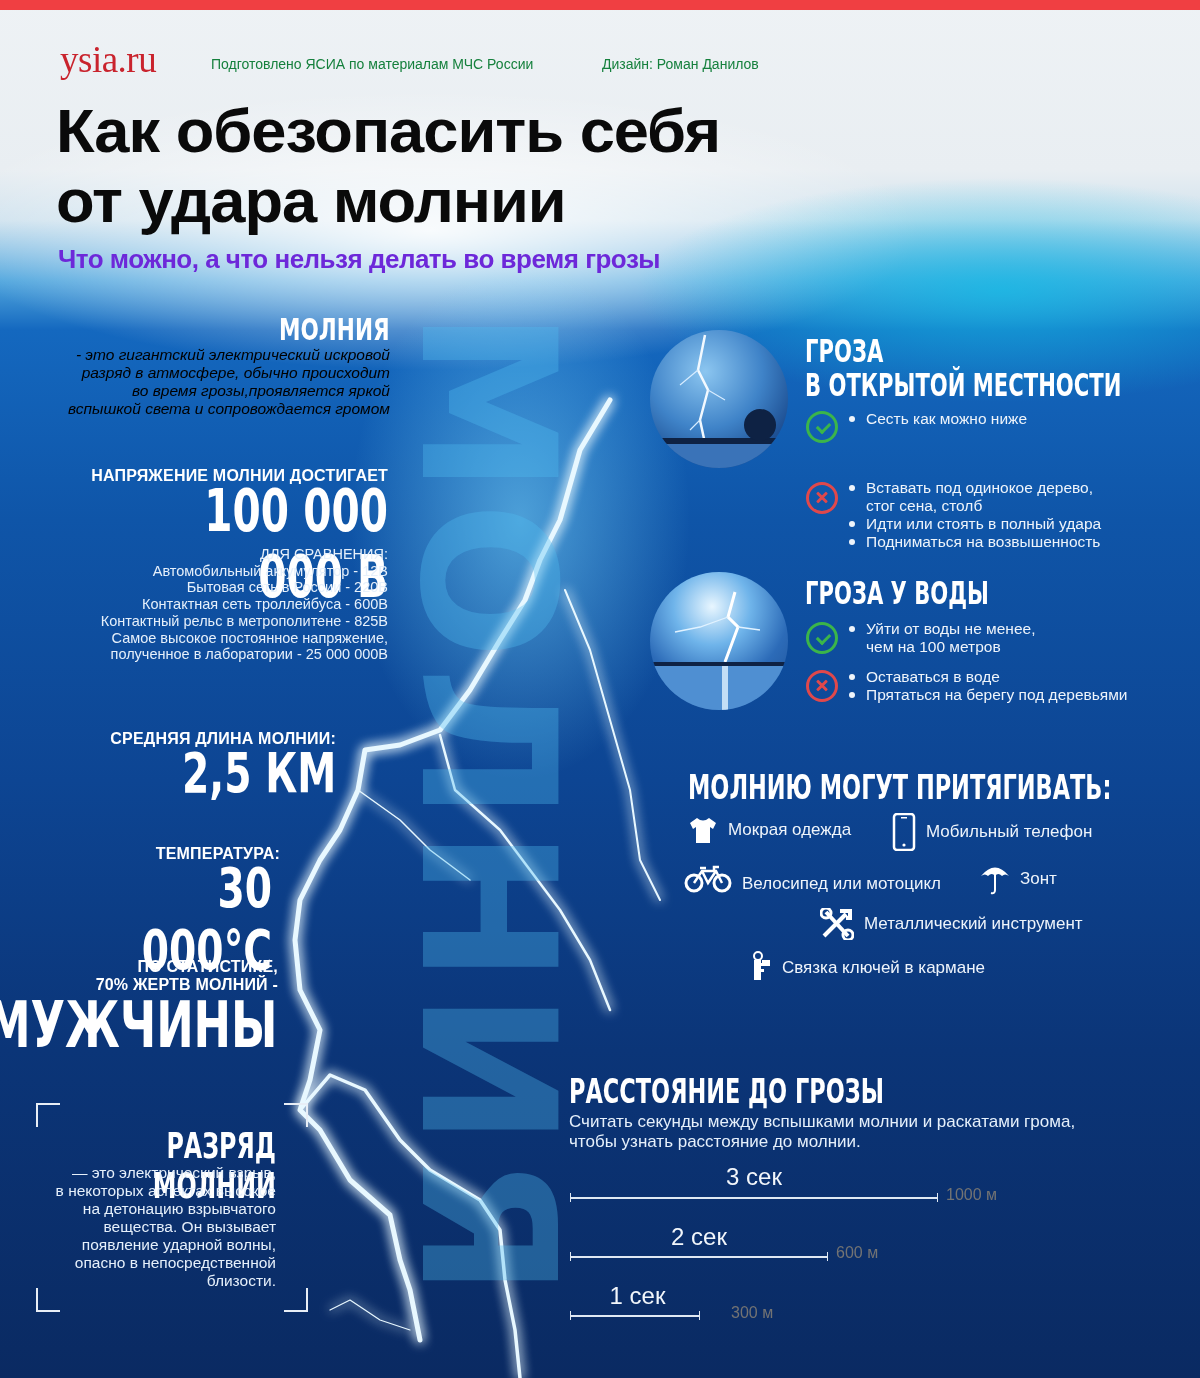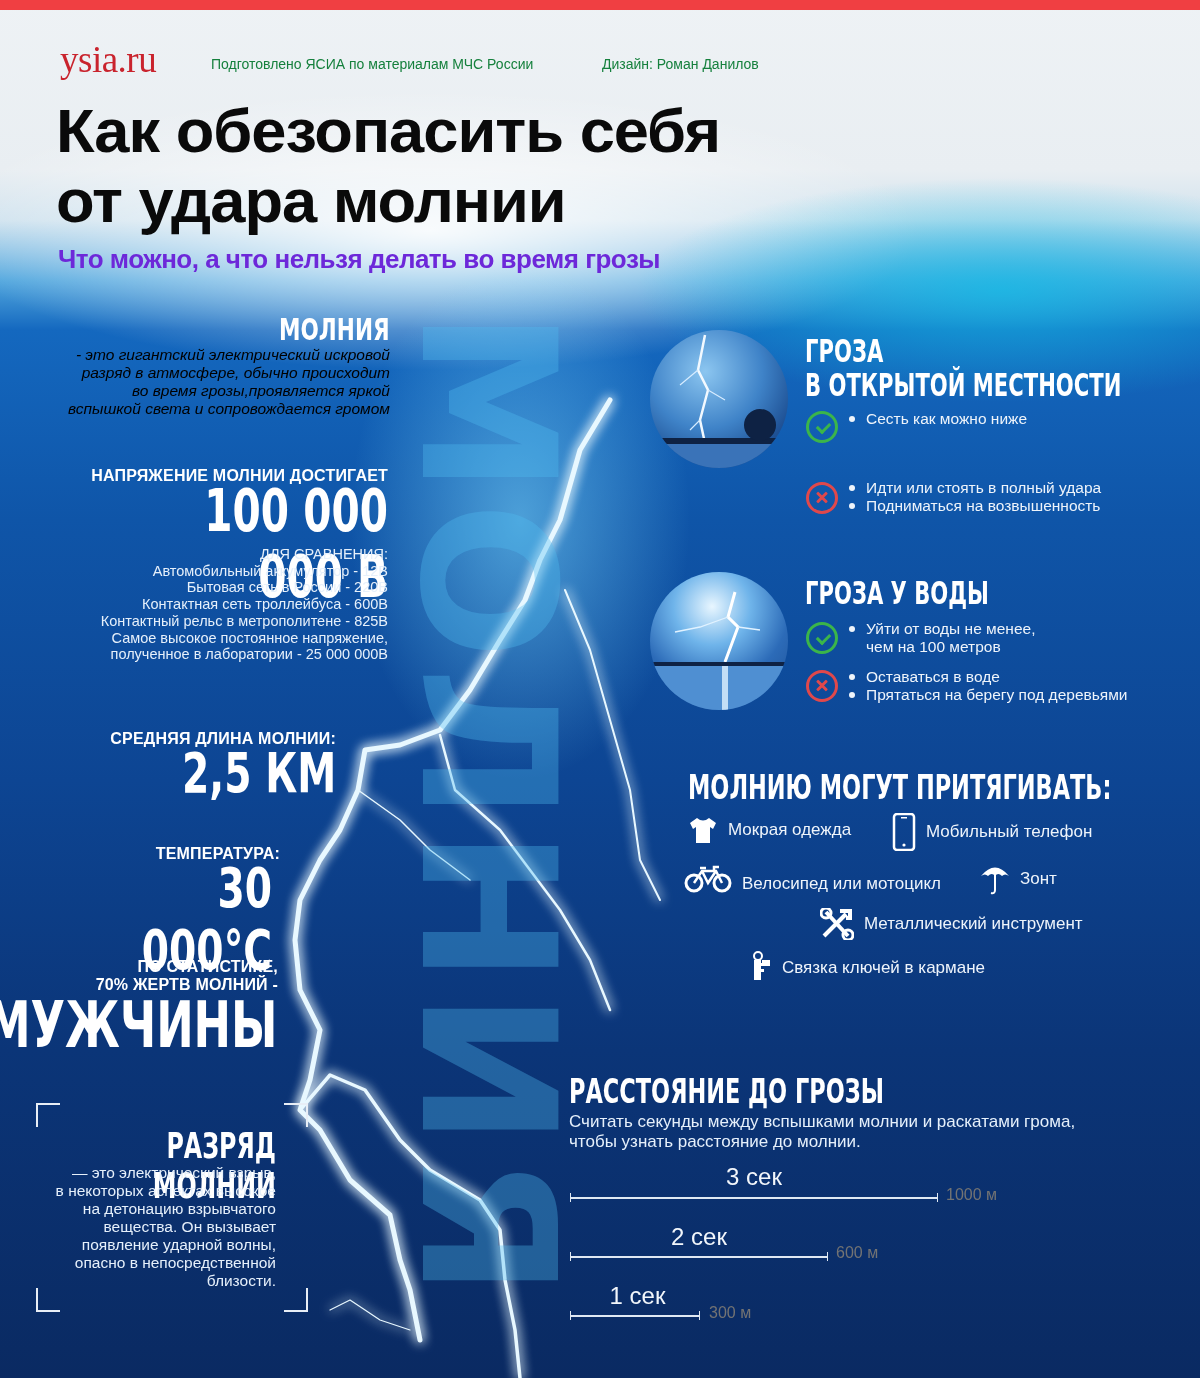--- a/index.html
+++ b/index.html
@@ -170,20 +170,21 @@
 <div class="abs sec-h" style="left:805px; top:334px;">
   <div>ГРОЗА</div>
   <div>В ОТКРЫТОЙ МЕСТНОСТИ</div>
 </div>
 <div class="ok" style="left:806px; top:411px;"></div>
 <ul class="abs bul" style="left:846px; top:410px;">
   <li><span class="dot"></span><span>Сесть как можно ниже</span></li>
 </ul>
 <div class="no" style="left:806px; top:482px;"></div>
 <ul class="abs bul" style="left:846px; top:479px;">
+  <li><span class="dot"></span><span>Вставать под одинокое дерево,</span><br><span>стог сена, столб</span></li>
   <li><span class="dot"></span><span>Идти или стоять в полный удара</span></li>
   <li><span class="dot"></span><span>Подниматься на возвышенность</span></li>
 </ul>
 
 <div class="circle" style="left:650px; top:572px; background: radial-gradient(circle at 45% 25%, #e8f6ff 0%, #6fb4ea 30%, #2c6bb8 60%, #1a4a8e 100%);">
   <svg width="138" height="138">
     <path d="M85 20 L78 45 L88 55 L75 90" stroke="#ffffff" stroke-width="3" fill="none"></path>
     <path d="M78 45 L50 55 L25 60 M88 55 L110 58" stroke="#e1f2ff" stroke-width="1.3" fill="none"></path>
     <rect x="0" y="90" width="138" height="4" fill="#0e2244"></rect>
     <rect x="0" y="94" width="138" height="44" fill="#4f8fd2"></rect>
@@ -262,13 +263,13 @@
 <div class="sec-lbl" style="left:570px; top:1163px; width:368px;">3 сек</div>
 <div class="bar" style="left:570px; top:1193px; width:368px;"></div>
 <div class="m-lbl" style="left:946px; top:1186px;">1000 м</div>
 
 <div class="sec-lbl" style="left:570px; top:1223px; width:258px;">2 сек</div>
 <div class="bar" style="left:570px; top:1252px; width:258px;"></div>
 <div class="m-lbl" style="left:836px; top:1244px;">600 м</div>
 
 <div class="sec-lbl" style="left:570px; top:1282px; width:135px;">1 сек</div>
 <div class="bar" style="left:570px; top:1311px; width:130px;"></div>
-<div class="m-lbl" style="left:709px; top:1304px;text-align:center;">300 м</div>
+<div class="m-lbl" style="left:731px; top:1304px;text-align:center;">300 м</div>
 
 </body></html>

